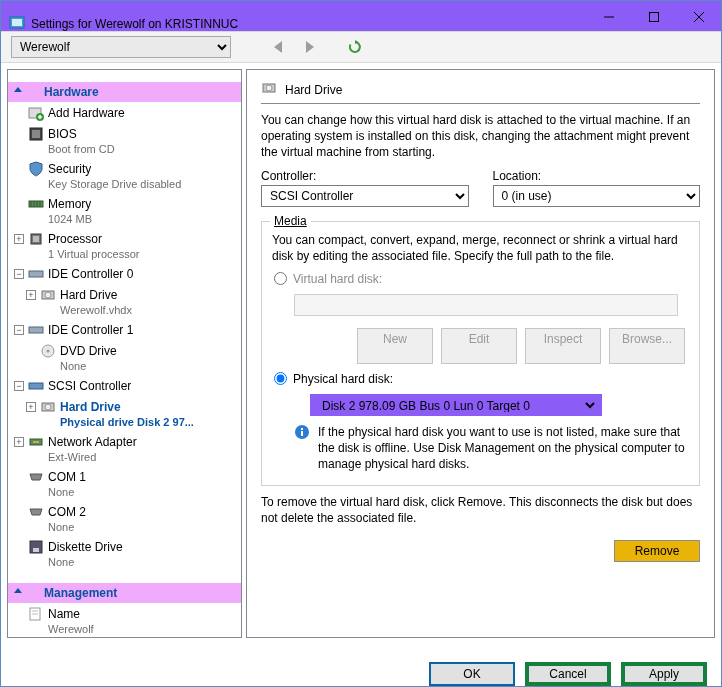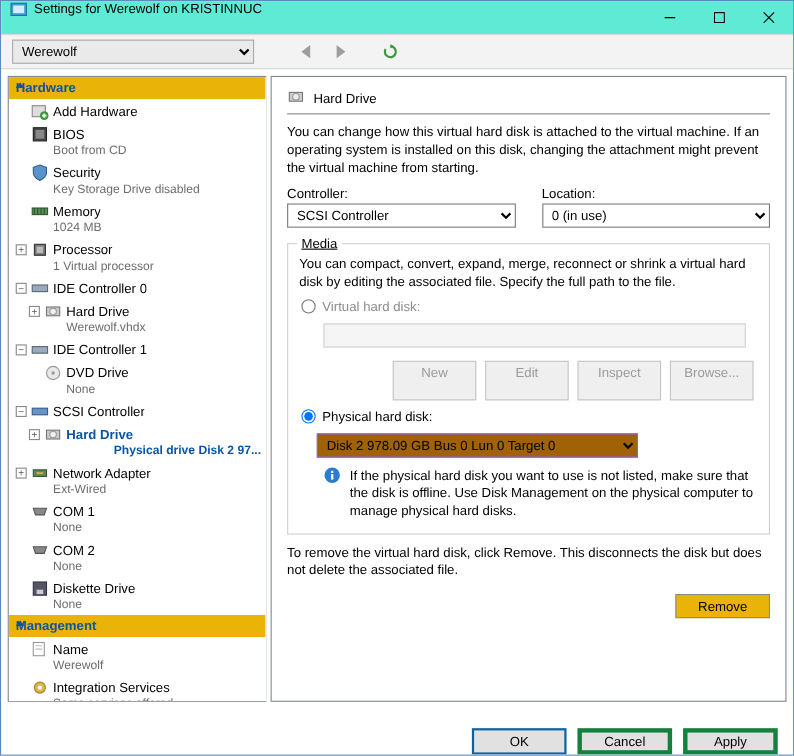--- a/index.html
+++ b/index.html
@@ -1,47 +1,47 @@
 <!DOCTYPE html>
 <html><head>
 <meta charset="utf-8">
 <style>
 * { box-sizing: border-box; margin: 0; padding: 0; font-family: "Segoe UI", Tahoma, sans-serif; font-size: 12px; }
 body { background: #fff; width: 722px; height: 687px; border: 1px solid #5a8bc0; display: flex; flex-direction: column; overflow: hidden; }
 
 
-.titlebar { height: 30px; display: flex; align-items: flex-start; padding: 0 0 0 8px; background: #5eead4; }
+.titlebar { height: 30px; display: flex; align-items: flex-end; padding: 0 0 0 8px; background: #8b5cf6; }
 .titlebar .app-icon { width: 16px; height: 16px; margin-right: 6px; }
 .titlebar .title { flex: 1; color: #000; }
 .titlebar .win-btn { width: 45px; height: 29px; display: flex; align-items: center; justify-content: center; color: #000; }
 
 
 .toolbar { height: 32px; border-top: 1px solid #d8d8d8; border-bottom: 1px solid #d8d8d8; background: #f3f3f3; display: flex; align-items: center; padding: 0 10px; gap: 10px; }
 .toolbar select.vm { width: 220px; height: 22px; border: 1px solid #a9a9a9; background: #eaeaea; padding: 0 4px; }
 .toolbar .nav-btn { width: 20px; height: 20px; display:flex; align-items:center; justify-content:center; color:#9d9d9d; }
 .toolbar .reload { color: #3a9a3a; }
 
 
 .main { flex: 1; display: flex; overflow: hidden; padding: 6px; gap: 4px; }
 
 
 .tree { width: 235px; border: 1px solid #828790; background: #fff; overflow-y: auto; overflow-x: hidden; }
-.section-header { background: #eab308; color: #0a55a3; font-weight: bold; padding: 3px 6px 3px 6px; position: relative; }
+.section-header { background: #f0abfc; color: #0a55a3; font-weight: bold; padding: 3px 6px 3px 36px; position: relative; margin-top: 12px; }
 .section-header::before { content:""; position:absolute; left:6px; top:5px; width:0; height:0; border-left:4px solid transparent; border-right:4px solid transparent; border-bottom:5px solid #0a55a3; }
 .tree-item { display:flex; flex-direction:column; padding: 2px 4px 2px 6px; }
 .tree-row { display:flex; align-items:center; gap:4px; height:17px; }
 .tree-row .exp { width:10px; height:10px; border:1px solid #888; font-size:9px; line-height:8px; text-align:center; color:#555; flex:none;}
 .tree-row .exp.blank { border:none; }
 .tree-row .icon { width:16px; height:16px; flex:none; display:flex; align-items:center; justify-content:center;}
 .tree-row .label { white-space: nowrap; overflow: hidden; text-overflow: ellipsis; }
 .tree-sub { color:#6d6d6d; font-size:11px; padding-left:34px; line-height:14px; white-space:nowrap; overflow:hidden; text-overflow:ellipsis; }
 .tree-item.indent1 .tree-row { padding-left: 12px; }
 .tree-item.indent1 .tree-sub { padding-left: 46px; }
 .tree-item.selected .tree-row .label { color:#0a55a3; font-weight:bold; }
-.tree-item.selected .tree-sub { color:#0a55a3; font-weight:bold;text-align:right; }
+.tree-item.selected .tree-sub { color:#0a55a3; font-weight:bold; }
 
 
 .panel { flex: 1; border: 1px solid #828790; background: #fff; padding: 10px 14px; overflow-y:auto; display:flex; flex-direction:column; gap:8px;}
 .panel-header { display:flex; align-items:center; gap:8px; border-bottom: 1px solid #888; padding-bottom:4px;}
 .panel-title { font-weight: normal; color:#000; }
 .desc { color:#000; line-height:1.35; }
 .row2 { display:flex; gap:24px; }
 .col { flex:1; display:flex; flex-direction:column; gap:2px; }
 .col label { color:#000; }
 .col select { height:22px; border:1px solid #7a7a7a; background:#fff; padding:0 4px;}
@@ -49,21 +49,21 @@
 .group { border:1px solid #d0d0d0; padding:8px 10px 12px; position:relative; margin-top:6px;}
 .group-title { position:absolute; top:-8px; left:8px; background:#fff; padding:0 4px; color:#000;text-decoration:underline;}
 .group-body { display:flex; flex-direction:column; gap:8px; margin-top:2px;}
 .hint { color:#000; line-height:1.35; }
 .radio-row { display:flex; align-items:center; gap:6px; margin-left:2px; color:#8c8c8c;}
 .radio-row input[type=radio]{ margin:0; }
 .radio-row.active { color:#000; }
 .textbox { width: 92%; margin-left: 22px; height:22px; border:1px solid #cfcfcf; background:#f5f5f5; }
 .btn-row { display:flex; gap:8px; justify-content:flex-end; margin-top:4px; padding-right:4px;}
 .btn { width:76px; height:36px; border:1px solid #c5c5c5; background:#efefef; color:#9a9a9a; text-align:center; line-height:20px;}
-.phys-select { margin-left:16px; width:70%; height:22px; border:1px solid #8b5cf6; background:#a16207; padding:0 4px;}
+.phys-select { margin-left:38px; width:70%; height:22px; border:4px solid #8b5cf6; background:#8b5cf6; padding:0 4px;}
 .info-row { display:flex; gap:8px; margin-left:22px;}
 .info-icon { width:16px; height:16px; flex:none; }
 .info-text { line-height:1.35;}
 
 .remove-row { text-align:right; margin-top:6px;}
 .remove-btn { width:86px; height:22px; border:1px solid #8b8b8b; background:#eab308; color:#000; }
 
 
 .footer { height:42px; display:flex; align-items:flex-end; justify-content:flex-end; padding:0 14px; gap:10px;}
 .footer .fbtn { width:86px; height:24px; border:4px solid #15803d; background:#e1e1e1; color:#000;}

